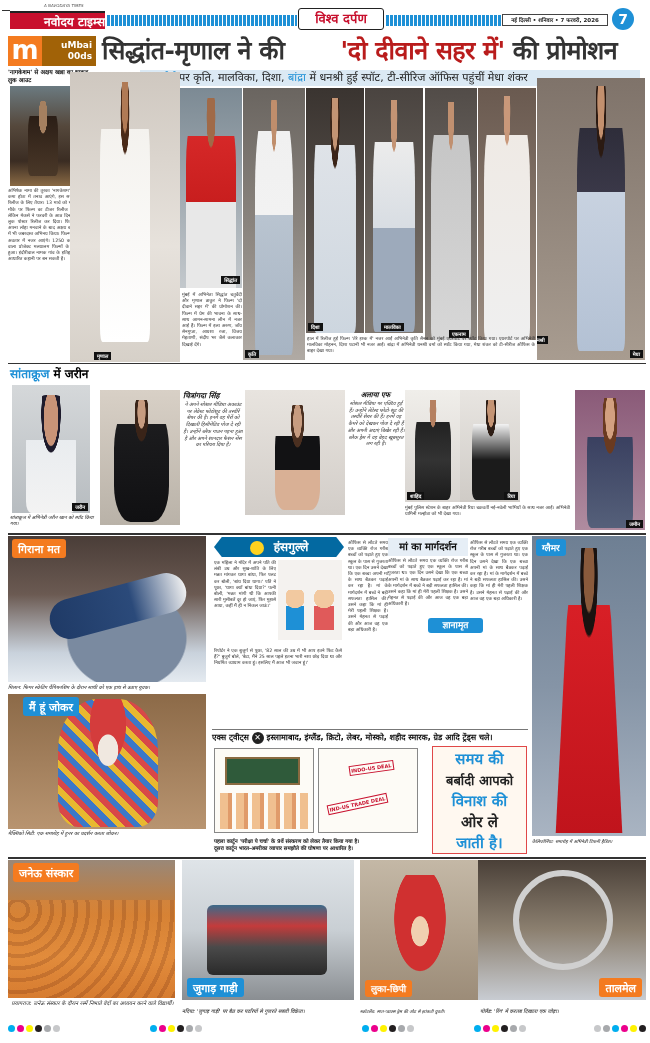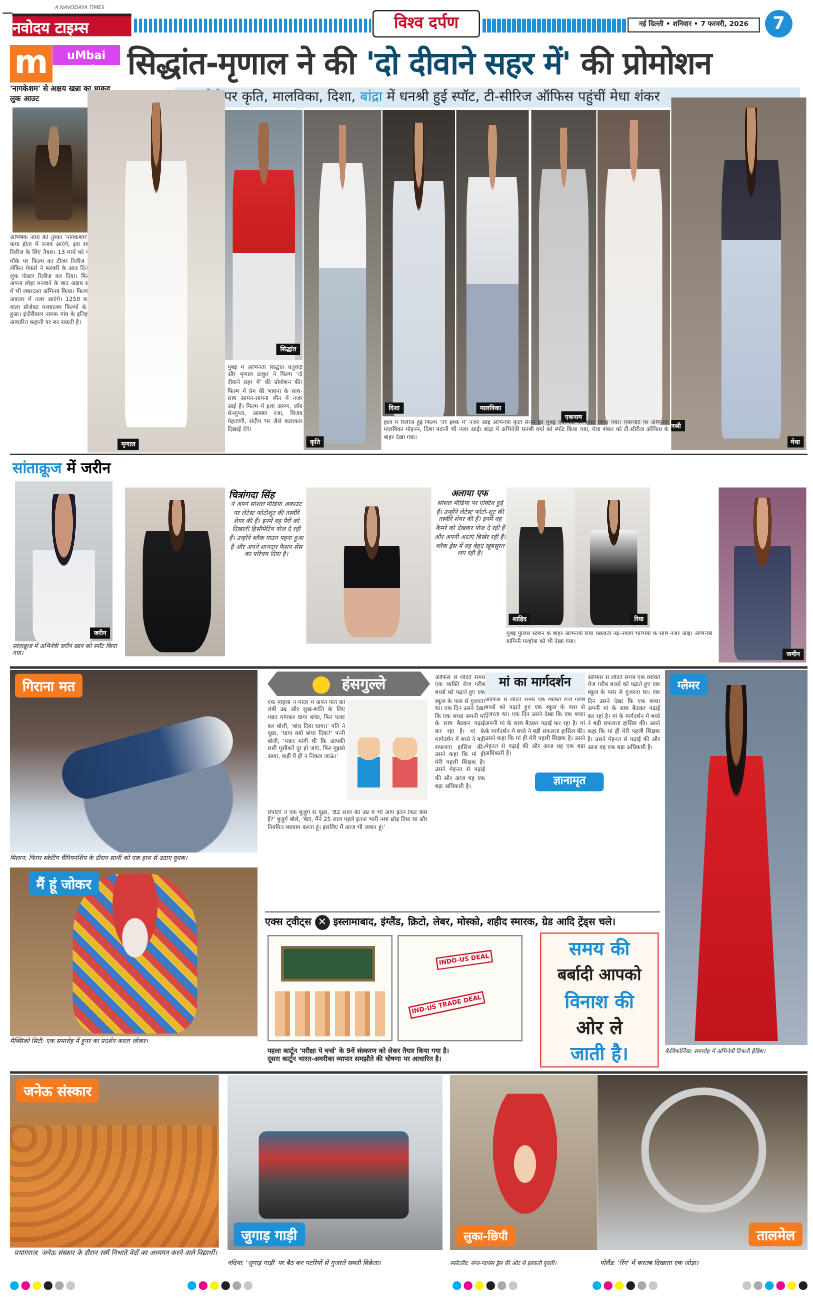--- a/index.html
+++ b/index.html
@@ -13,53 +13,53 @@
   .dots { position: absolute; display: flex; gap: 2px; }
   .dot { width: 7px; height: 7px; border-radius: 50%; }
   .rule { position: absolute; background: #333; }
 </style>
 </head>
 <body>
 
 <div class="abs" style="left:0;top:0;width:650px;height:34px;">
   <div class="abs" style="left:2px;top:10px;width:8px;height:1px;background:#333;"></div>
   <div class="abs" style="left:44px;top:3px;font-size:4px;color:#555;font-style:italic;">A NAVODAYA TIMES</div>
-  <div class="abs" style="left:10px;top:11px;width:95px;height:18px;background:#c8102e;color:#fff;font-weight:bold;font-size:12px;text-align:left;line-height:18px;border-top:2px solid #222;">
+  <div class="abs" style="left:10px;top:11px;width:95px;height:18px;background:#c8102e;color:#fff;font-weight:bold;font-size:12px;text-align:right;line-height:18px;border-top:2px solid #222;">
     <span>नवोदय टाइम्स</span>
   </div>
   <div class="abs" style="left:107px;top:15px;width:190px;height:11px;background:repeating-linear-gradient(90deg,#1e90d6 0 3px,#fff 3px 4px);"></div>
   <div class="abs" style="left:298px;top:8px;width:86px;height:22px;border:1.5px solid #222;background:#fff;border-radius:3px;text-align:center;line-height:20px;font-weight:bold;font-size:13px;color:#c8102e;">
     <span>विश्व दर्पण</span>
   </div>
   <div class="abs" style="left:386px;top:15px;width:115px;height:11px;background:repeating-linear-gradient(90deg,#1e90d6 0 3px,#fff 3px 4px);"></div>
   <div class="abs" style="left:502px;top:14px;width:106px;height:12px;border:1px solid #444;font-size:5.5px;line-height:10px;text-align:center;font-weight:bold;">नई दिल्ली • शनिवार • 7 फरवरी, 2026</div>
   <div class="abs" style="left:612px;top:8px;width:22px;height:22px;border-radius:50%;background:#1e90d6;color:#fff;font-weight:bold;font-size:14px;text-align:center;line-height:22px;">
     <span>7</span>
   </div>
 </div>
 
 <div class="abs" style="left:8px;top:36px;width:90px;height:325px;">
   <div class="abs" style="left:0;top:0;width:88px;height:30px;display:flex;">
     <div style="width:34px;height:30px;background:#f47b20;color:#fff;font-weight:bold;font-size:26px;line-height:28px;text-align:center;">
       <span>m</span>
     </div>
-    <div style="width:54px;height:16px;background:#d946ef;color:#fff;font-weight:bold;font-size:9px;line-height:11px;padding:4px 4px;text-align:center;">
+    <div style="width:54px;height:30px;background:#a16207;color:#fff;font-weight:bold;font-size:9px;line-height:11px;padding:4px 4px;text-align:right;">
       <span>uMbai 00ds</span>
     </div>
   </div>
   <div class="abs" style="left:0;top:32px;width:88px;font-size:6px;line-height:8px;font-weight:bold;color:#111;">'नागकेशम' से अक्षय खन्ना का धाकड़ लुक आउट</div>
   <div class="photo" style="left:2px;top:50px;width:66px;height:100px;background:linear-gradient(180deg,#6b7a80 0%,#55483c 40%,#3a2c22 75%,#8a6a45 100%);">
     <div class="abs" style="left:18px;top:15px;width:30px;height:75px;background:radial-gradient(ellipse at 50% 20%,#a58060 0 20%,transparent 21%),linear-gradient(180deg,transparent 20%,#2b1e16 20%,#4a3828 100%);border-radius:40% 40% 10% 10%;"></div>
   </div>
   <div class="txt abs" style="left:0;top:152px;width:86px;height:170px;">अभिषेक नामा की तुरका 'नागकेशम', जिसमें दोहर कमा होता में तनाव आएंगे, इस समय बैन-इंडिया रिलीज के लिए तैयार। 13 मार्च को महाशिवरात्रि के मौके पर फिल्म का टीजर रिलीज होने वाला है, लेकिन मेकर्स ने फरवरी के आठ दिनकर अक्षय का लुक पोस्टर रिलीज कर दिया। फिल्म 'छावा' में अपना लोहा मनवाने के बाद अक्षय खन्ना ने 'धुरंधर' में भी जबरदस्त अभिनय किया। फिल्म में वह पुरातन अवतार में नजर आएंगे। 1250 करोड़ का बजट वाला प्रोजेक्ट मलयालम फिल्मों के दायरे से तय हुआ। इंदौरीवाल नामक गांव के इतिहास का किताब आधारित कहानी पर बन सकती है।</div>
 </div>
 
 <div class="abs" style="left:102px;top:34px;width:545px;height:34px;font-size:25px;font-weight:bold;line-height:34px;white-space:nowrap;color:#333;letter-spacing:-0.5px;">
   <span>सिद्धांत-मृणाल ने की</span>
-  <span style="color:#0c4a6e;">'दो दीवाने सहर में'</span>
+  <span style="color:#b91c1c;margin-left:48px;">'दो दीवाने सहर में'</span>
   <span>की प्रोमोशन</span>
 </div>
 <div class="abs" style="left:140px;top:70px;width:500px;height:16px;background:#dbe9f4;font-size:11px;line-height:16px;white-space:nowrap;color:#222;padding-left:4px;">
   <span style="color:#1e90d6;">एयरपोर्ट</span>
   <span>पर कृति, मालविका, दिशा,</span>
   <span style="color:#1e90d6;">बांद्रा</span>
   <span>में धनश्री हुई स्पॉट, टी-सीरिज ऑफिस पहुंचीं मेधा शंकर</span>
 </div>
 
 <div class="photo" style="left:70px;top:72px;width:110px;height:290px;background:linear-gradient(180deg,#cfc8c0 0%,#e7e2dc 60%,#d6d0c8 100%);">
@@ -146,21 +146,21 @@
   <div class="label" style="left:4px;top:3px;background:#f47b20;">गिराना मत</div>
 </div>
 <div class="cap abs" style="left:8px;top:684px;width:205px;font-size:5px;">मिलान: फिगर स्केटिंग चैंपियनशिप के दौरान साथी को एक हाथ से उठाए युवक।</div>
 
 <div class="photo" style="left:8px;top:694px;width:198px;height:135px;background:linear-gradient(180deg,#8c6a48 0%,#b89470 100%);">
   <div class="abs" style="left:50px;top:5px;width:100px;height:128px;background:radial-gradient(ellipse at 50% 40%,#f0e8e0 0 14%,transparent 15%),radial-gradient(ellipse at 50% 20%,#d43c3c 0 25%,transparent 26%),repeating-linear-gradient(45deg,#3c78c8 0 6px,#e8b830 6px 12px,#d84848 12px 18px);border-radius:40% 40% 20% 20%;"></div>
   <div class="label" style="left:15px;top:3px;background:#1e90d6;">मैं हूं जोकर</div>
 </div>
 <div class="cap abs" style="left:8px;top:830px;width:205px;font-size:5px;">मैक्सिको सिटी: एक समारोह में हुनर का प्रदर्शन करता जोकर।</div>
 
-<div class="abs" style="left:214px;top:537px;width:130px;height:20px;background:#737373;clip-path:polygon(6% 0,94% 0,100% 50%,94% 100%,6% 100%,0 50%);color:#fff;font-weight:bold;font-size:12px;line-height:20px;text-align:center;">
+<div class="abs" style="left:214px;top:537px;width:130px;height:20px;background:#0369a1;clip-path:polygon(6% 0,94% 0,100% 50%,94% 100%,6% 100%,0 50%);color:#fff;font-weight:bold;font-size:12px;line-height:20px;text-align:center;">
   <span style="display:inline-block;width:14px;height:14px;border-radius:50%;background:#ffd21f;vertical-align:middle;margin-right:6px;"></span>
   <span>हंसगुल्ले</span>
 </div>
 <div class="txt abs" style="left:214px;top:560px;width:62px;height:88px;">एक महिला ने मंदिर में अपने पति की लंबी उम्र और सुख-शांति के लिए मन्नत मांगकर धागा बांधा, फिर पलट कर बोली, 'बांध दिया धागा।' पति ने पूछा, 'धागा क्यों बांधा दिया?' पत्नी बोली, 'मन्नत मांगी थी कि आपकी सारी मुसीबतें दूर हो जाएं, फिर मुझसे आया, कहीं मैं ही न निकल जाऊं।'</div>
 <div class="photo" style="left:278px;top:560px;width:64px;height:80px;background:#f4f2ef;">
   <div class="abs" style="left:8px;top:30px;width:18px;height:40px;background:radial-gradient(circle at 50% 20%,#f2c9a0 0 30%,transparent 31%),linear-gradient(180deg,transparent 40%,#1e90d6 40%);"></div>
   <div class="abs" style="left:36px;top:30px;width:20px;height:40px;background:radial-gradient(circle at 50% 20%,#f2c9a0 0 30%,transparent 31%),linear-gradient(180deg,transparent 40%,#e05a5a 40%);"></div>
 </div>
 <div class="txt abs" style="left:214px;top:648px;width:128px;height:76px;">रिपोर्टर ने एक बुजुर्ग से पूछा, '82 साल की उम्र में भी आप इतने फिट कैसे हैं?' बुजुर्ग बोले, 'बेटा, मैंने 25 साल पहले इतना भारी नशा छोड़ दिया था और नियमित व्यायाम करता हूं। इसलिए मैं आज भी जवान हूं।'</div>
 

